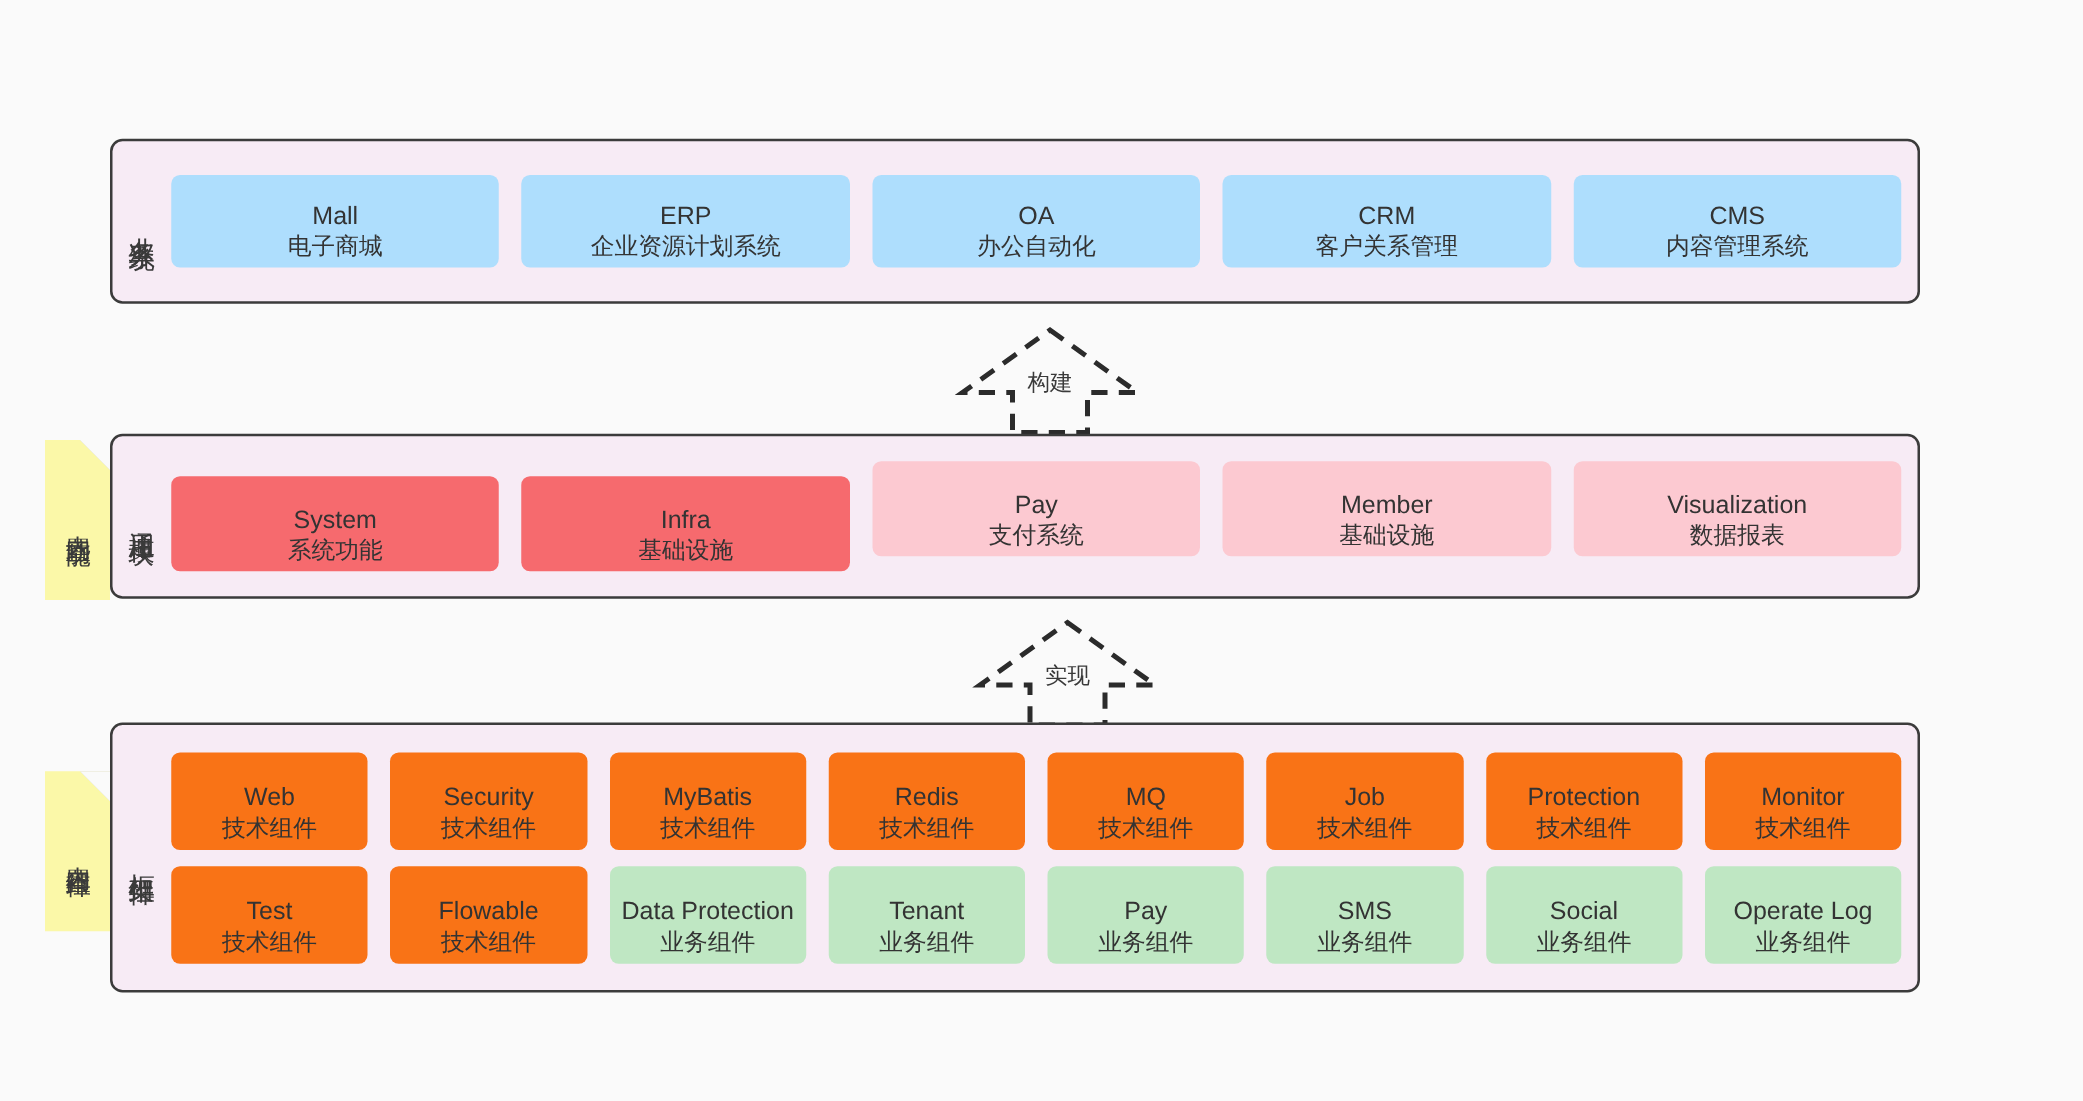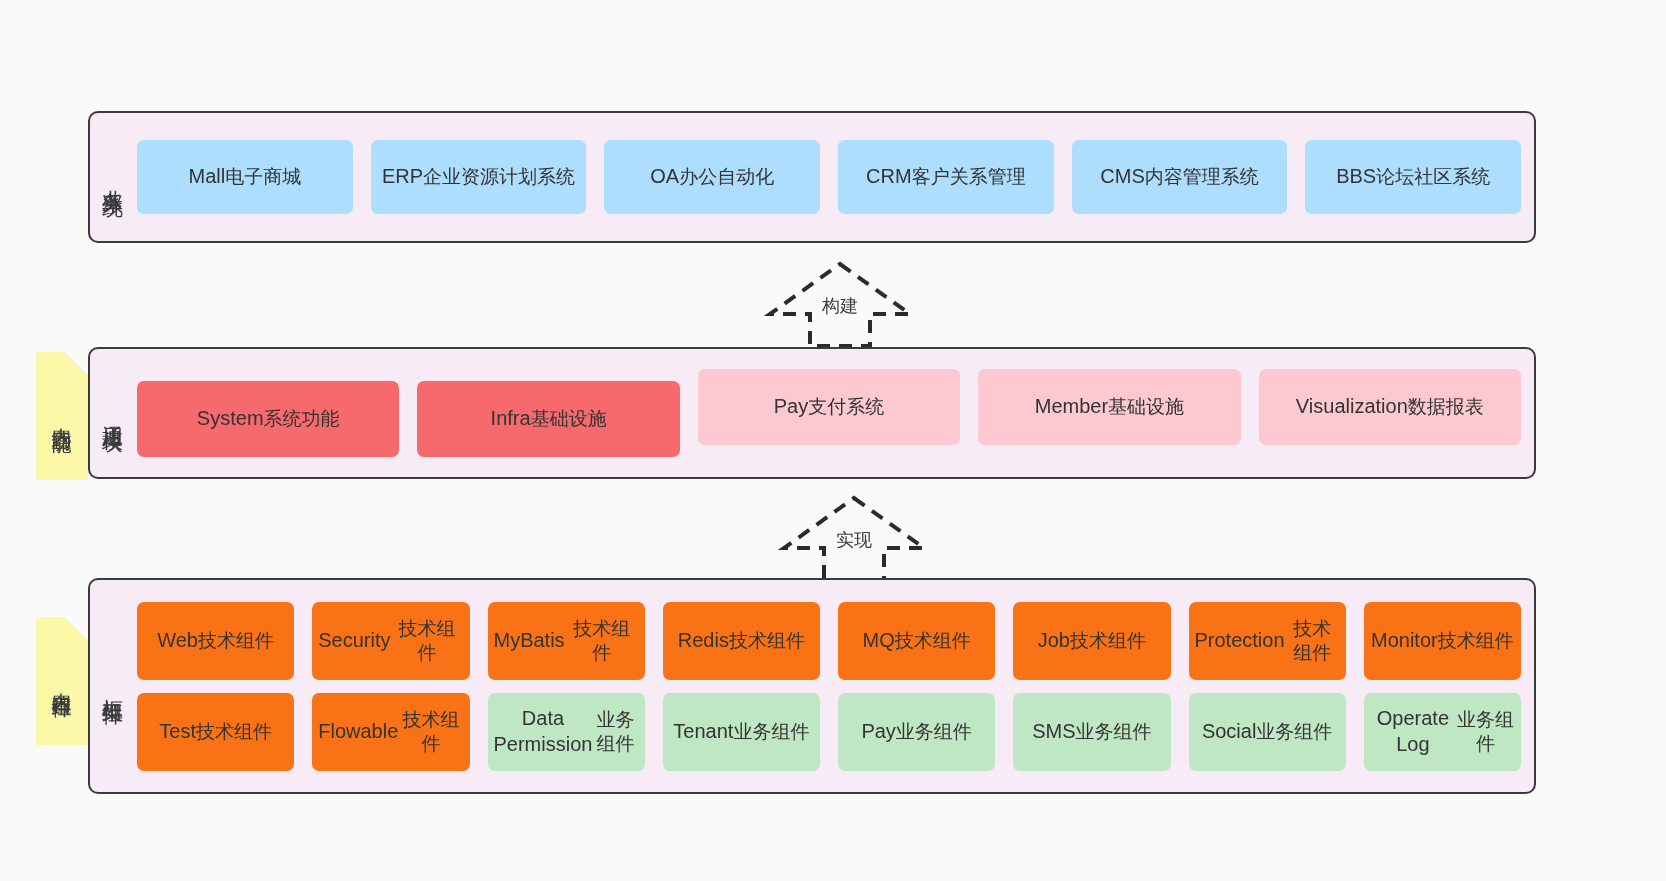--- a/index.html
+++ b/index.html
@@ -62,23 +62,23 @@
     display: flex;
     gap: 18px;
   }
 
   
   .box {
     flex: 1 1 0;
     box-sizing: border-box;
     border-radius: 7px;
     display: flex;
-    flex-direction: row;
+    flex-direction: column;
     align-items: center;
-    justify-content: center;
+    justify-content: flex-end;
     text-align: center;
     color: #333333;
     line-height: 1.26;
     padding: 4px 6px;
   }
   .box .t1 { font-size: 20px; }
   .box .t2 { font-size: 19px; }
 
   .box.blue       { background: #aedefd; }
   .box.red        { background: #f66a6e; margin-top: 12px; }
@@ -186,24 +186,20 @@
           <span class="t2">办公自动化</span>
         </div>
         <div class="box blue">
           <span class="t1">CRM</span>
           <span class="t2">客户关系管理</span>
         </div>
         <div class="box blue">
           <span class="t1">CMS</span>
           <span class="t2">内容管理系统</span>
         </div>
-        <div class="box blue">
-          <span class="t1">BBS</span>
-          <span class="t2">论坛社区系统</span>
-        </div>
       </div>
     </div>
   </div>
 
   <div class="arrow-wrap arrow-build">
     <svg width="192" height="90" viewBox="0 0 192 90" aria-hidden="true">
       <path d="M 96 6 L 166 56 L 126 56 L 126 88 L 66 88 L 66 56 L 26 56 Z" fill="#fafafa" stroke="#2b2b2b" stroke-width="4" stroke-dasharray="13 9" stroke-linejoin="miter"></path>
     </svg>
     <div class="arrow-label">构建</div>
   </div>
@@ -291,21 +287,21 @@
       <div class="row">
         <div class="box green">
           <span class="t1">Test</span>
           <span class="t2">技术组件</span>
         </div>
         <div class="box green">
           <span class="t1">Flowable</span>
           <span class="t2">技术组件</span>
         </div>
         <div class="box lightgreen">
-          <span class="t1">Data Permission</span>
+          <span class="t1">Data Protection</span>
           <span class="t2">业务组件</span>
         </div>
         <div class="box lightgreen">
           <span class="t1">Tenant</span>
           <span class="t2">业务组件</span>
         </div>
         <div class="box lightgreen">
           <span class="t1">Pay</span>
           <span class="t2">业务组件</span>
         </div>

